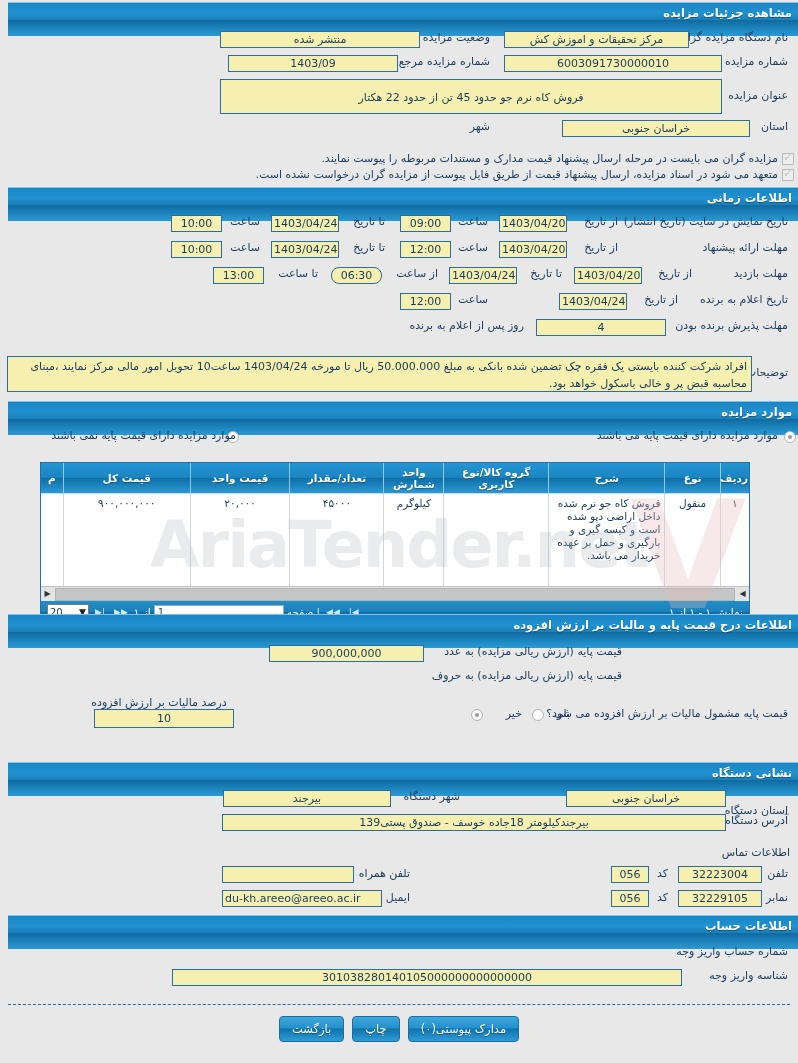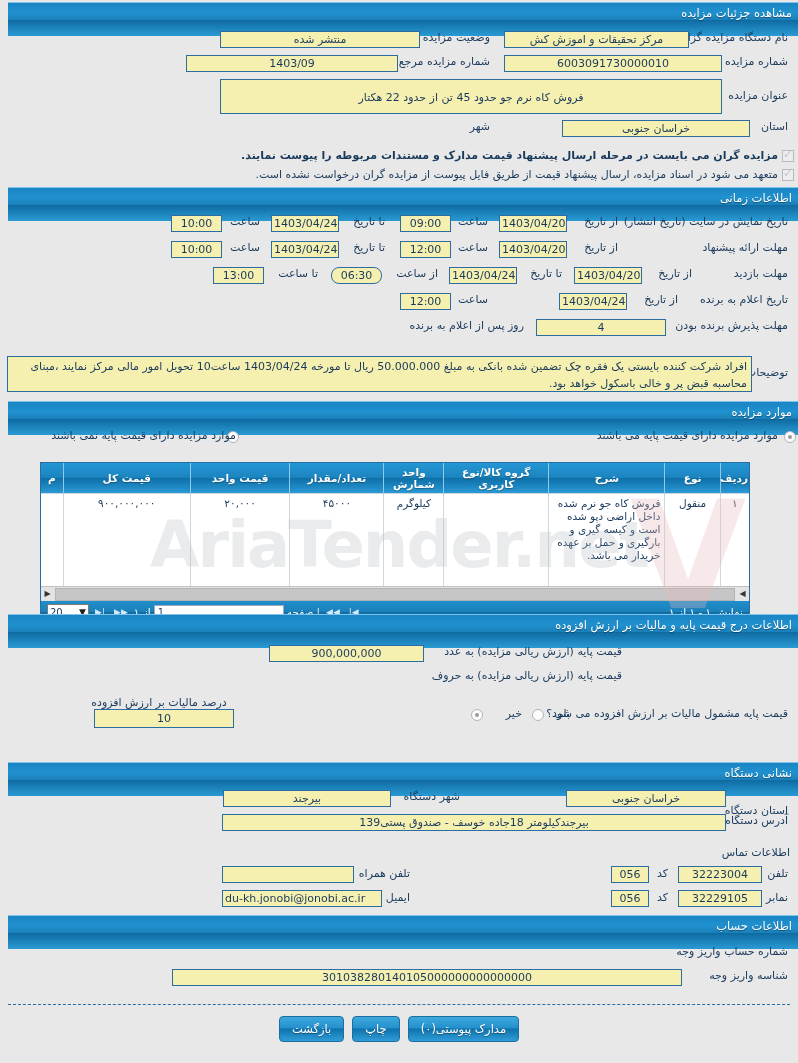--- a/index.html
+++ b/index.html
@@ -28,21 +28,21 @@
   }
 
   
   .sec-head {
     height: 34px;
     margin: 0 0 0 0;
     background: linear-gradient(to bottom,
        #1a85c4 0%, #2091cf 30%, #1b7fb8 52%, #0f6ca3 53%, #2a9ad4 100%);
     border-top: 1px solid #7fc3e8;
     color: #ffffff;
-    font-weight: normal;
+    font-weight: bold;
     font-size: 11.5px;
     line-height: 21px;
     padding: 0 6px 4px 0;
     box-sizing: border-box;
     position: relative;
     width: 790px;
     margin-right: -4px;
     text-shadow: 0 1px 1px rgba(0,0,0,.35);
   }
   .lbl {
@@ -291,36 +291,36 @@
     <span class="lbl abs" style="top:4px; right:2px;">نام دستگاه مزایده گزار</span>
     <span class="fld abs" style="top:4px; right:105px; width:185px;">مرکز تحقیقات و اموزش کش</span>
     <span class="lbl abs" style="top:4px; right:300px;">وضعیت مزایده</span>
     <span class="fld abs" style="top:4px; right:374px; width:200px;">منتشر شده</span>
   </div>
 
   <div class="abs" style="top:51px; right:4px; width:786px; height:24px;">
     <span class="lbl abs" style="top:4px; right:2px;">شماره مزایده</span>
     <span class="fld abs ltr" style="top:4px; right:72px; width:218px;">6003091730000010</span>
     <span class="lbl abs" style="top:4px; right:300px;">شماره مزایده مرجع</span>
-    <span class="fld abs ltr" style="top:4px; right:396px; width:212px; text-align:center;">1403/09</span>
+    <span class="fld abs ltr" style="top:4px; right:396px; width:170px; text-align:center;">1403/09</span>
   </div>
 
   <div class="abs" style="top:75px; right:4px; width:786px; height:40px;">
     <span class="lbl abs" style="top:14px; right:2px;">عنوان مزایده</span>
     <span class="fld abs" style="top:4px; right:72px; width:502px; height:35px; line-height:35px;">فروش کاه نرم جو  حدود 45 تن از حدود 22 هکتار</span>
   </div>
 
   <div class="abs" style="top:116px; right:4px; width:786px; height:24px;">
     <span class="lbl abs" style="top:4px; right:2px;">استان</span>
     <span class="fld abs" style="top:4px; right:44px; width:188px;">خراسان جنوبی</span>
     <span class="lbl abs" style="top:4px; right:300px;">شهر</span>
   </div>
 
   <div class="abs" style="top:146px; right:4px; width:786px;">
-    <div style="display:flex; align-items:center; height:19px;font-weight:bold;">
+    <div style="display:flex; align-items:flex-end; height:19px;">
       <span class="cbx checked"></span>
       <span class="lbl">مزایده گران می بایست در مرحله ارسال پیشنهاد قیمت مدارک و مستندات مربوطه را پیوست نمایند.</span>
     </div>
     <div style="display:flex; align-items:center; height:19px;">
       <span class="cbx checked"></span>
       <span class="lbl">متعهد می شود در اسناد مزایده، ارسال پیشنهاد قیمت از طریق فایل پیوست از مزایده گران درخواست نشده است.</span>
     </div>
   </div>
 
   <div class="sec-head abs" style="top:187px; right:4px; width:790px;">
@@ -520,21 +520,21 @@
     <span class="lbl abs" style="top:5px; right:380px;">تلفن همراه</span>
     <span class="fld abs empty ltr" style="top:4px; right:440px; width:132px;"></span>
   </div>
 
   <div class="abs" style="top:886px; right:4px; width:786px; height:24px;">
     <span class="lbl abs" style="top:5px; right:2px;">نمابر</span>
     <span class="fld abs ltr" style="top:4px; right:32px; width:84px; text-align:center;">32229105</span>
     <span class="lbl abs" style="top:5px; right:122px;">کد</span>
     <span class="fld abs ltr" style="top:4px; right:145px; width:38px; text-align:center;">056</span>
     <span class="lbl abs" style="top:5px; right:380px;">ایمیل</span>
-    <span class="fld abs ltr" style="top:4px; right:412px; width:160px; text-align:left;">du-kh.jonobi@jonobi.ac.ir</span>
+    <span class="fld abs ltr" style="top:4px; right:412px; width:160px; text-align:left;">du-kh.areeo@areeo.ac.ir</span>
   </div>
 
   <div class="sec-head abs" style="top:915px; right:4px; width:790px;">
     <span>اطلاعات حساب</span>
   </div>
 
   <div class="abs" style="top:940px; right:4px; width:786px; height:24px;">
     <span class="lbl abs" style="top:5px; right:2px;">شماره حساب واریز وجه</span>
   </div>
 

